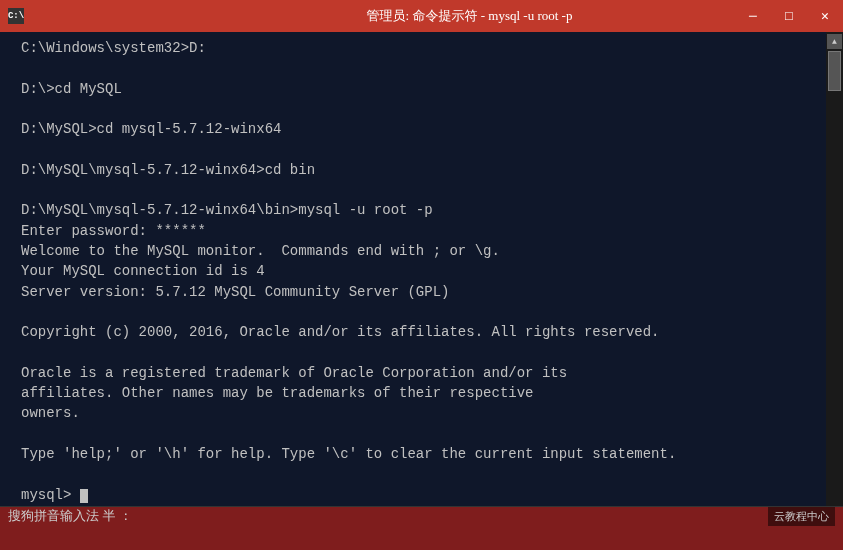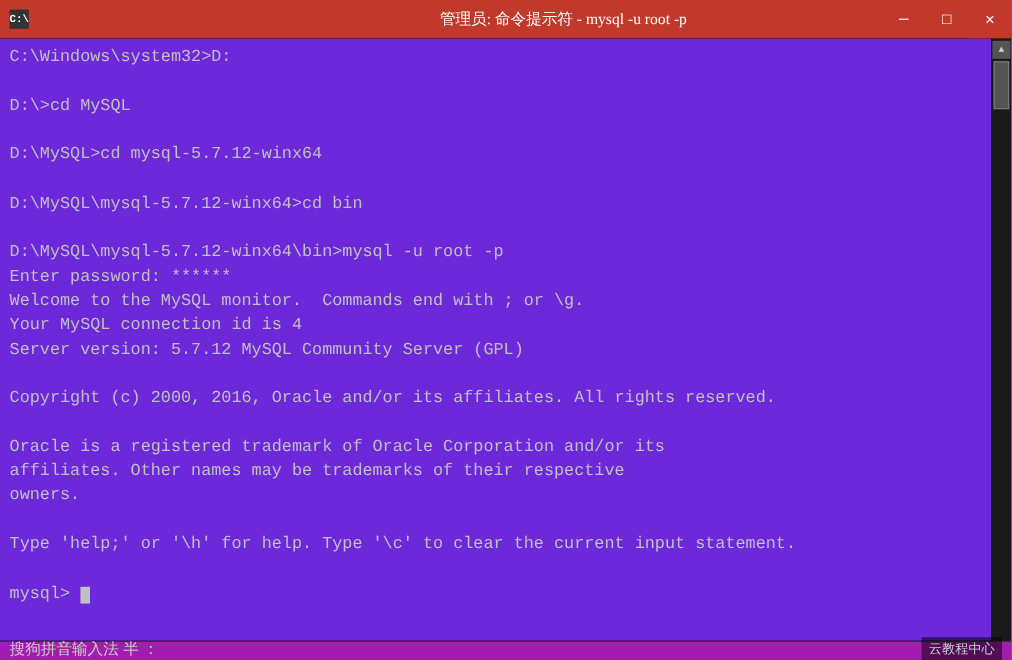--- a/index.html
+++ b/index.html
@@ -86,25 +86,25 @@
     }
 
     .window-body {
       display: flex;
       flex: 1;
       overflow: hidden;
     }
 
     .terminal {
       flex: 1;
-      background: #6d28d9;
+      background: #0f172a;
       color: #c0c0c0;
       font-size: 14px;
       font-family: 'Courier New', Courier, monospace;
-      padding: 6px 8px;
+      padding: 6px 21px;
       overflow: hidden;
       white-space: pre-wrap;
       line-height: 1.45;
     }
 
     .scrollbar {
       width: 17px;
       background: #1a1a1a;
       display: flex;
       flex-direction: column;
@@ -127,24 +127,24 @@
 
     .scroll-thumb {
       width: 13px;
       height: 40px;
       background: #555;
       margin-top: 2px;
       border: 1px solid #777;
     }
 
     .bottom-bar {
-      height: 16px;
-      background: #a21caf;
-      display: flex;
-      align-items: flex-end;
+      height: 44px;
+      background: #7f1d1d;
+      display: flex;
+      align-items: flex-start;
       justify-content: space-between;
       padding: 0 8px;
       flex-shrink: 0;
       border-top: 1px solid #333;
     }
 
     .ime-text {
       color: #ccc;
       font-size: 13px;
       font-family: 'Microsoft YaHei', SimHei, sans-serif;

